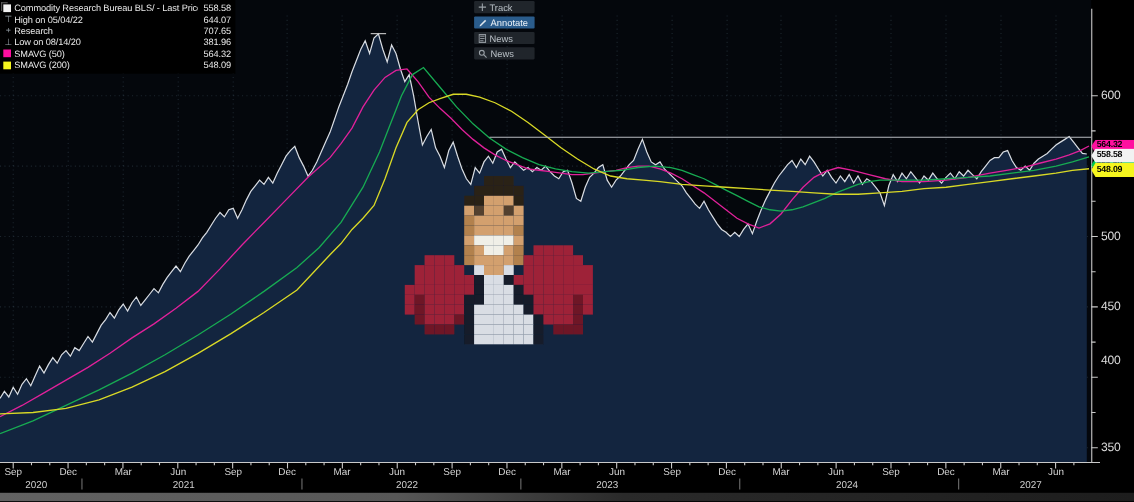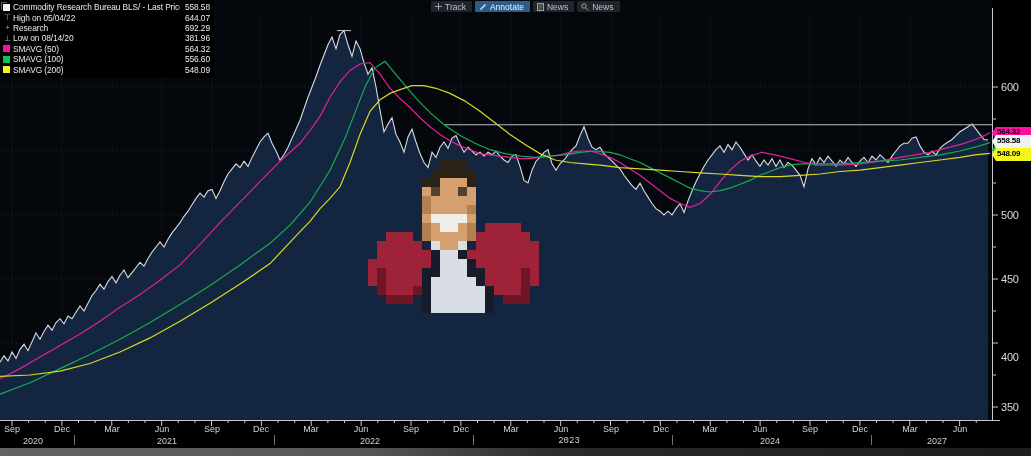--- a/index.html
+++ b/index.html
@@ -8,21 +8,21 @@
   #chart-svg{position:absolute;left:0;top:0;}
   
   #legend{position:absolute;left:0;top:0;width:207px;background:#000;padding:2px 4px 3px 3px;z-index:5;}
   .lrow{display:flex;align-items:center;height:10.4px;font-size:8.4px;color:#eaeaea;letter-spacing:-0.1px;white-space:nowrap;}
   .sw{width:7px;height:7px;margin-right:3px;flex:0 0 auto;}
   .mk{width:9px;margin-right:1px;color:#97a0a8;font-size:8px;text-align:center;flex:0 0 auto;}
   .lbl{flex:1 1 auto;overflow:hidden;}
   .val{flex:0 0 auto;text-align:right;min-width:30px;}
   #corner-glyph{position:absolute;left:1px;top:2px;width:5px;height:7px;border-left:1px solid #5a5a5a;border-top:1px solid #5a5a5a;z-index:6;}
   
-  #toolbar{position:absolute;left:431px;top:1px;display:flex;gap:3px;z-index:6;}
+  #toolbar{position:absolute;left:431px;top:1px;display:flex;gap:3px;z-index:6;flex-direction:column;}
   .chip{display:flex;align-items:center;gap:3px;height:11px;padding:0 6px 0 4px;background:#20252b;
         color:#bac1c7;font-size:8.5px;border-radius:1px;cursor:default;}
   .chip.active{background:#2a5c8c;color:#ecf2f8;}
   .chip svg{display:block;}
   
   .ylab{position:absolute;left:1001px;width:30px;font-size:11px;color:#dcdcdc;letter-spacing:-0.2px;}
   
   .badge{position:absolute;left:992px;width:37px;font-size:8px;font-weight:bold;color:#000;
          padding:1px 0 1px 5px;clip-path:polygon(0 50%,4px 0,100% 0,100% 100%,4px 100%);letter-spacing:-0.2px;}
   
@@ -353,36 +353,31 @@
       <span class="val">558.58</span>
     </div>
     <div class="lrow">
       <span class="mk">⊤</span>
       <span class="lbl">High on 05/04/22</span>
       <span class="val">644.07</span>
     </div>
     <div class="lrow">
       <span class="mk">+</span>
       <span class="lbl">Research</span>
-      <span class="val">692.29</span>
+      <span class="val">707.65</span>
     </div>
     <div class="lrow">
       <span class="mk">⊥</span>
       <span class="lbl">Low on 08/14/20</span>
       <span class="val">381.96</span>
     </div>
     <div class="lrow">
       <span class="sw" style="background:#ff0f9f"></span>
       <span class="lbl">SMAVG (50)</span>
       <span class="val">564.32</span>
-    </div>
-    <div class="lrow">
-      <span class="sw" style="background:#00c653"></span>
-      <span class="lbl">SMAVG (100)</span>
-      <span class="val">556.60</span>
     </div>
     <div class="lrow">
       <span class="sw" style="background:#f6f61e"></span>
       <span class="lbl">SMAVG (200)</span>
       <span class="val">548.09</span>
     </div>
   </div>
 
   <div id="toolbar">
     <div class="chip">
@@ -410,21 +405,21 @@
           <path d="M4.7 4.7L7.3 7.3" stroke="#9aa1a7"></path>
         </svg>
       <span>News</span>
     </div>
   </div>
 
   <div id="yaxis-labels">
       <div class="ylab" style="top: 81px;">600</div>
       <div class="ylab" style="top: 209px;">500</div>
       <div class="ylab" style="top: 273px;">450</div>
-      <div class="ylab" style="top: 351px;">400</div>
+      <div class="ylab" style="top: 322px;">400</div>
       <div class="ylab" style="top: 401px;">350</div>
     </div>
   <div id="badges">
       <div class="badge" style="top: 127px; background: rgb(255, 15, 159); height: 10px; line-height: 8px;">564.32</div>
       <div class="badge" style="top: 144px; background: rgb(0, 198, 83); height: 10px; line-height: 8px;">556.60</div>
       <div class="badge" style="top: 135px; background: rgb(242, 242, 242); height: 11px; line-height: 9px;">558.58</div>
       <div class="badge" style="top: 148px; background: rgb(246, 246, 30); height: 11px; line-height: 9px;">548.09</div>
     </div>
   <div id="xaxis-labels">
       <div class="qlab" style="left: -3px;">Sep</div>
@@ -443,21 +438,21 @@
       <div class="qlab" style="left: 646px;">Dec</div>
       <div class="qlab" style="left: 695px;">Mar</div>
       <div class="qlab" style="left: 745px;">Jun</div>
       <div class="qlab" style="left: 795px;">Sep</div>
       <div class="qlab" style="left: 845px;">Dec</div>
       <div class="qlab" style="left: 895px;">Mar</div>
       <div class="qlab" style="left: 945px;">Jun</div>
       <div class="yrlab" style="left: 13px;">2020</div>
       <div class="yrlab" style="left: 147px;">2021</div>
       <div class="yrlab" style="left: 350px;">2022</div>
-      <div class="yrlab" style="left: 549px; font-family: Liberation Mono, monospace;">2023</div>
+      <div class="yrlab" style="left: 532px;">2023</div>
       <div class="yrlab" style="left: 750px;">2024</div>
       <div class="yrlab" style="left: 917px;">2027</div>
       <div class="yrdiv" style="left: 74px;"></div>
       <div class="yrdiv" style="left: 274px;"></div>
       <div class="yrdiv" style="left: 473px;"></div>
       <div class="yrdiv" style="left: 672px;"></div>
       <div class="yrdiv" style="left: 871px;"></div>
     </div>
 
   <div id="graybar"></div>

